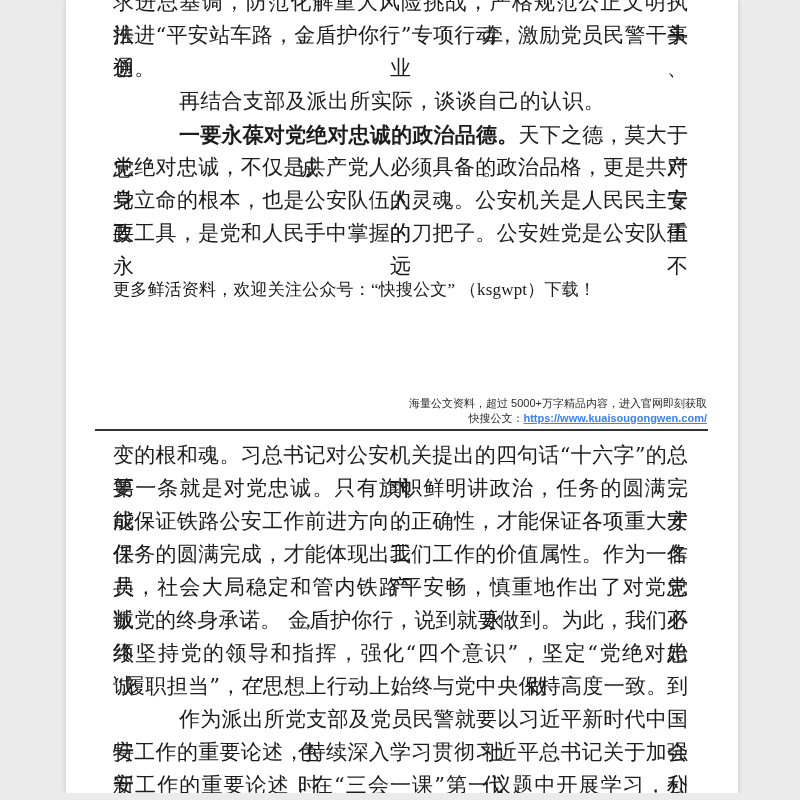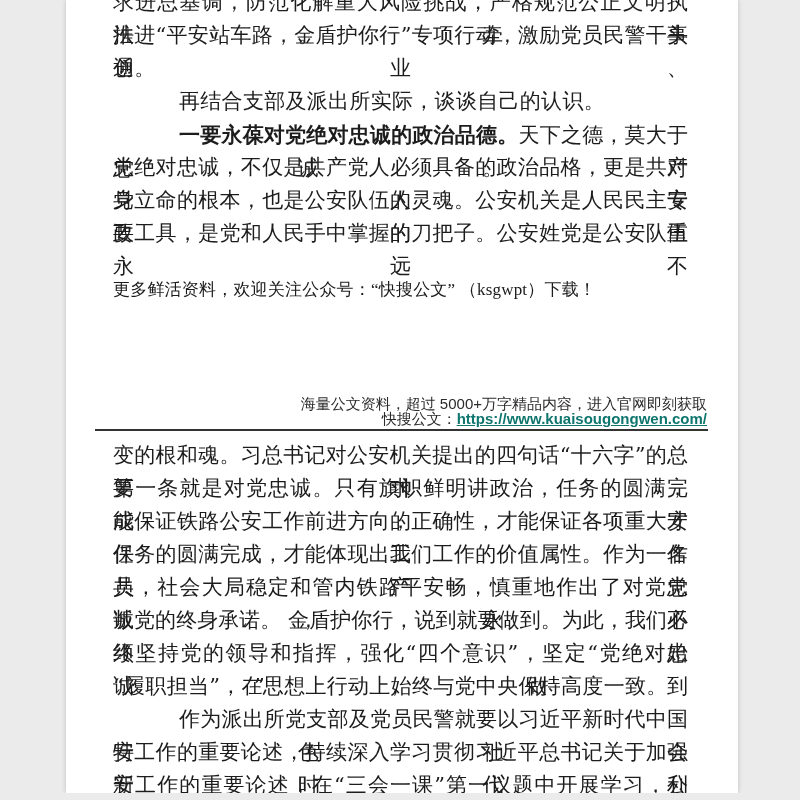--- a/index.html
+++ b/index.html
@@ -26,23 +26,23 @@
   }
   .b{font-weight:700;}
   .note{
     position:absolute;left:47px;top:278px;
     font-family:"Liberation Serif","DejaVu Serif",serif;
     font-size:17px;color:#1a1a1a;white-space:nowrap;letter-spacing:.2px;
   }
   .promo{
     position:absolute;right:31px;top:396px;width:610px;text-align:right;
     font-family:"Liberation Sans","DejaVu Sans",sans-serif;
-    font-size:15px;line-height:15px;color:#2b2b2b;
+    font-size:11px;line-height:15px;color:#2b2b2b;
   }
-  .promo a{color:#0f766e;text-decoration:underline;font-weight:700;cursor:pointer;}
+  .promo a{color:#3b82f6;text-decoration:underline;font-weight:700;cursor:pointer;}
   .rule{
     position:absolute;left:29px;top:429px;width:613px;height:0;
     border-top:2px solid #333333;
   }
   .bottom-strip{
     position:absolute;left:0;top:793px;width:800px;height:7px;background:#ebebeb;
   }
 </style>
 </head>
 <body>

